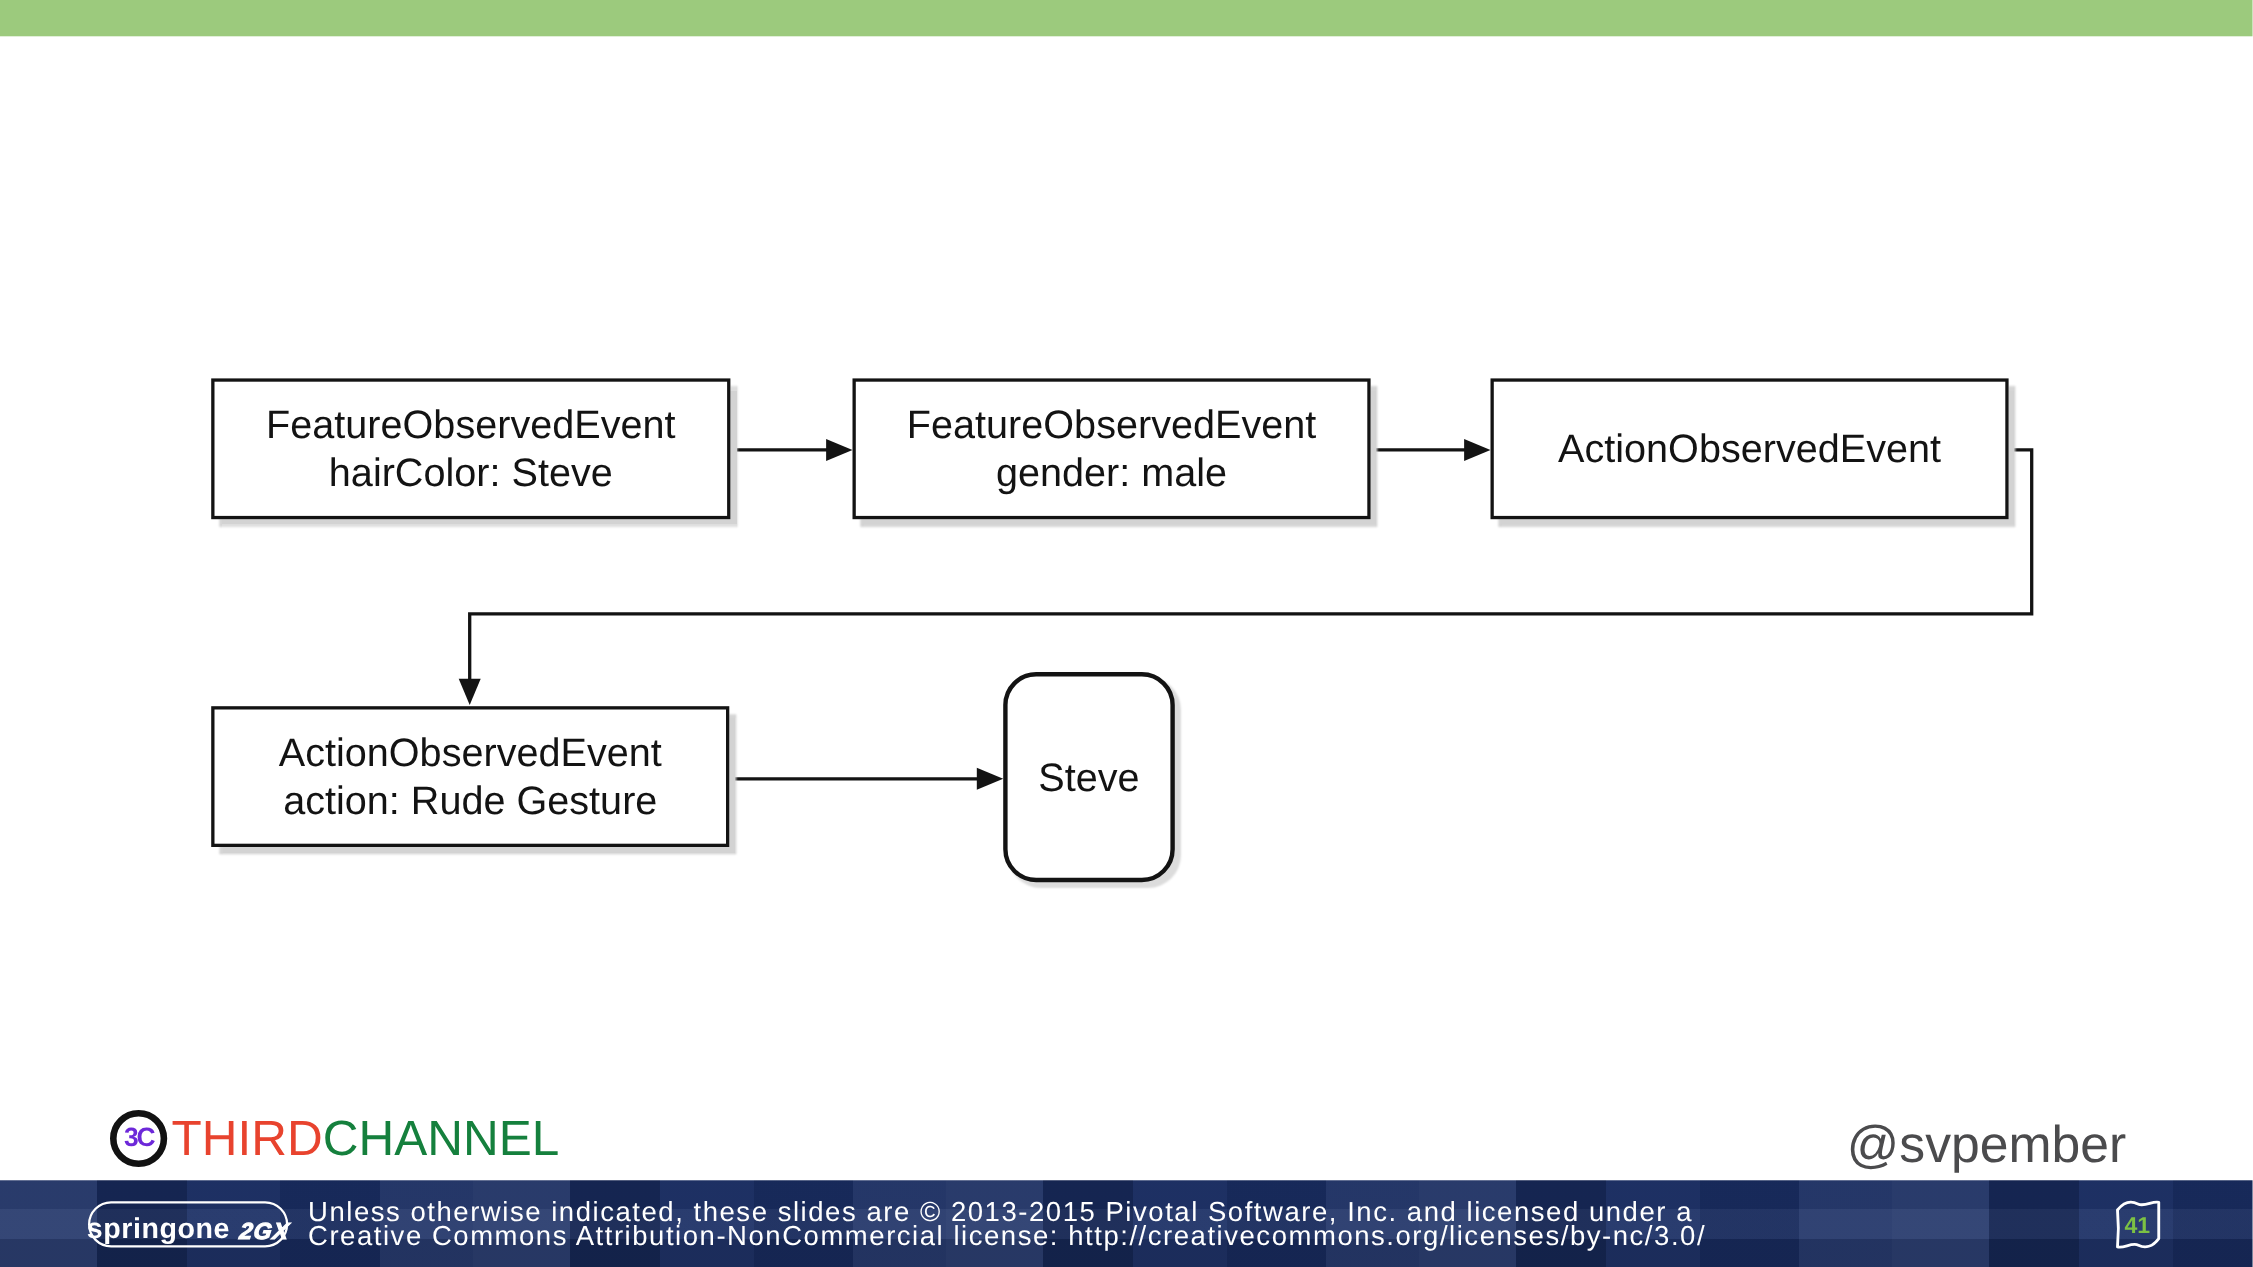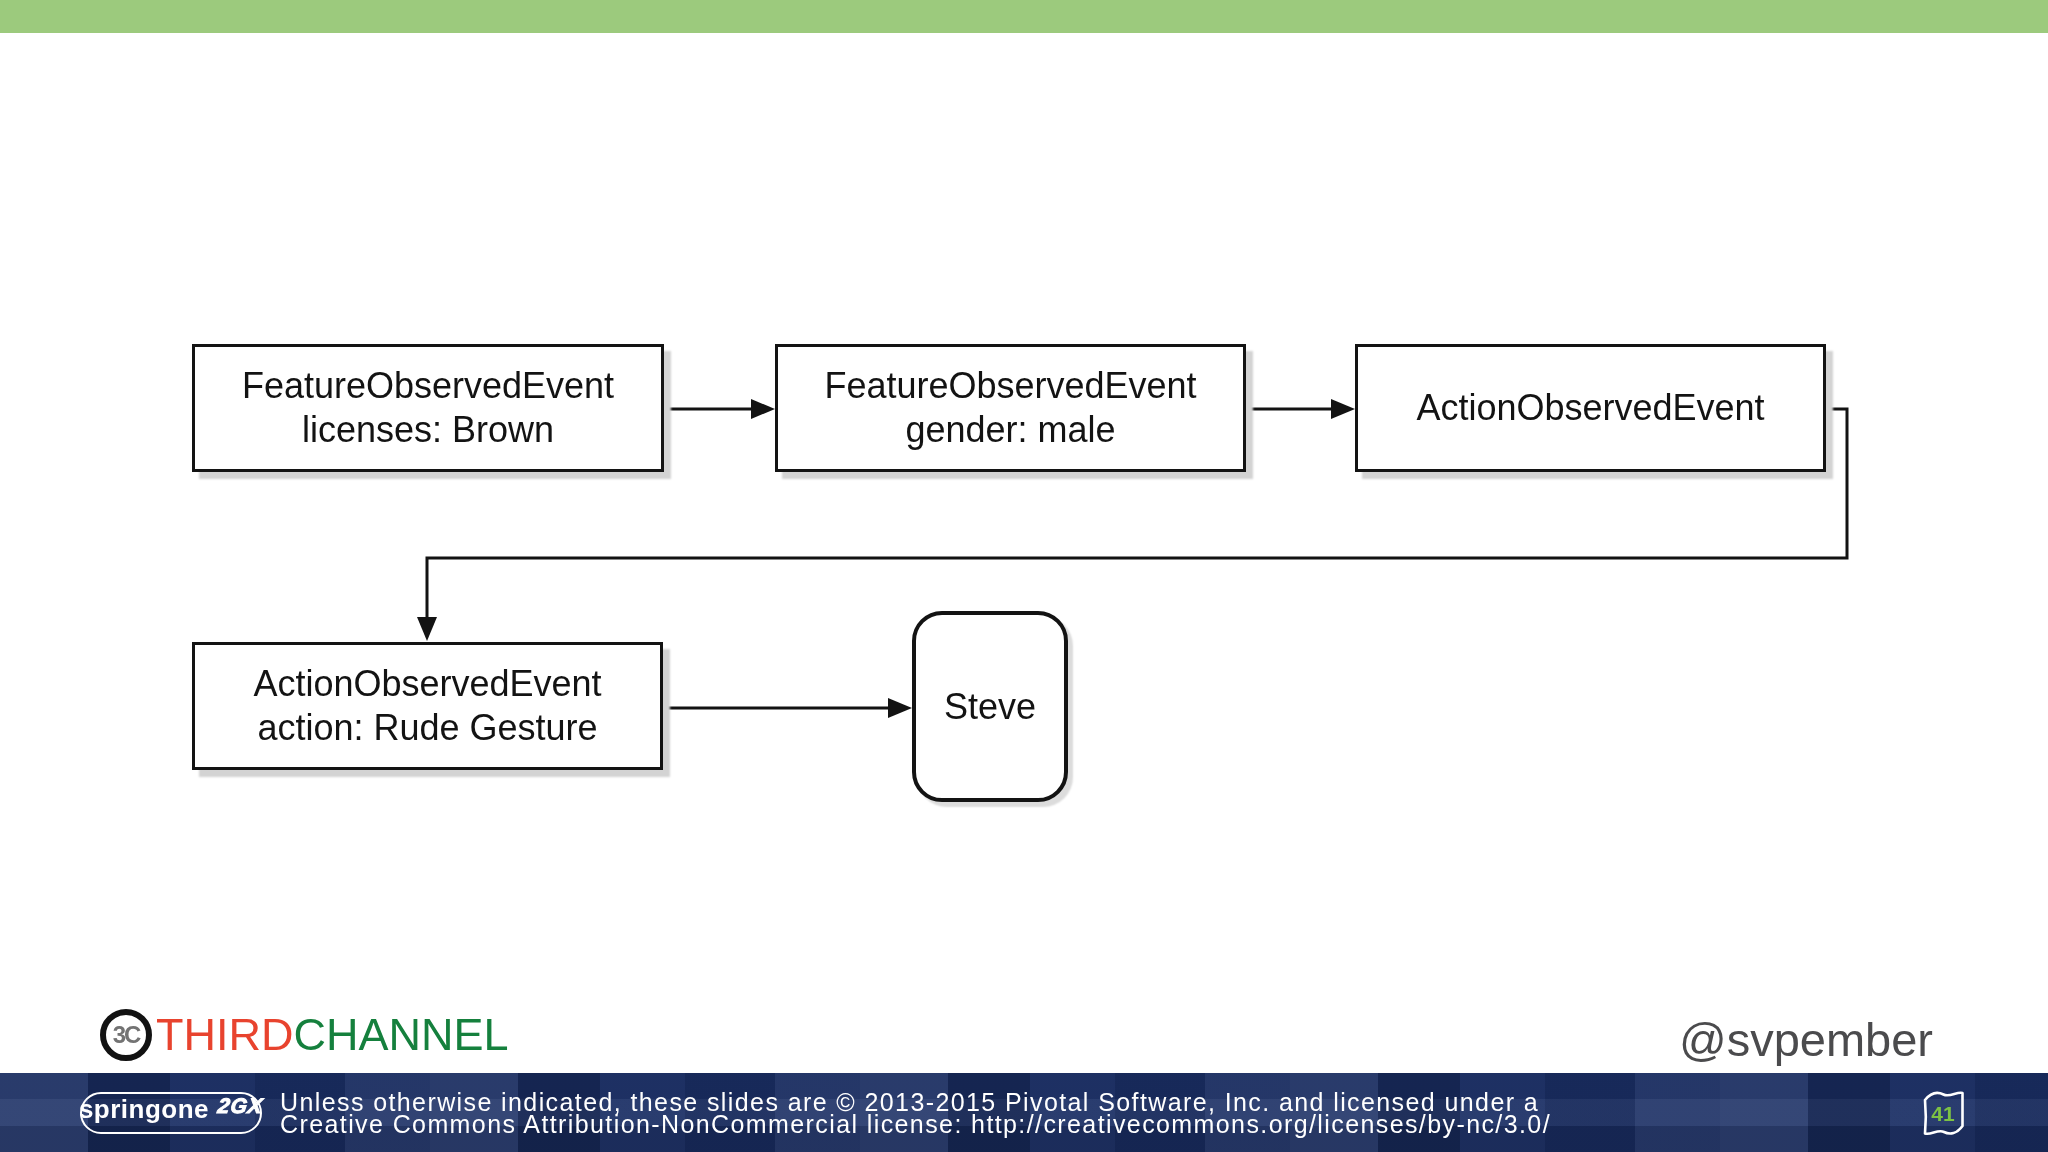--- a/index.html
+++ b/index.html
@@ -31,21 +31,21 @@
   #node-steve {
     left:912px; top:611px; width:156px; height:191px;
     border-width:4px; border-radius:30px; box-shadow:5px 5px 2px #dcdcdc;
   }
 
   
   .footer-brand { position:absolute; left:100px; top:1008px; height:54px; display:flex; align-items:center; }
   .cc-circle {
     width:40px; height:40px; border:6px solid #121212; border-radius:50%;
     display:flex; align-items:center; justify-content:center;
-    font-weight:bold; font-size:24px; letter-spacing:-2px; color:#737373;
+    font-weight:bold; font-size:24px; letter-spacing:-2px; color:#6d28d9;
     background:#ffffff;
   }
   .brand-text { margin-left:4px; font-size:45px; letter-spacing:0px; white-space:nowrap; }
   .brand-first  { color:#e8432e; }
   .brand-second { color:#15803d; }
 
   .handle {
     position:absolute; right:115px; top:1012px;
     font-size:47px; color:#4b4b4d; white-space:nowrap;
   }
@@ -63,21 +63,21 @@
         rgba(255,255,255,0.05) 345px 430px),
       repeating-linear-gradient(0deg,
         rgba(0,0,0,0.12) 0px 26px,
         rgba(255,255,255,0.05) 26px 53px,
         rgba(0,0,0,0.04) 53px 79px);
     display:flex; align-items:center;
   }
   .springone-pill {
     box-sizing:border-box; margin-left:80px; width:182px; height:42px;
     border:2.5px solid #ffffff; border-radius:22px;
-    display:flex; align-items:flex-start; justify-content:center; gap:9px;
+    display:flex; align-items:flex-end; justify-content:center; gap:9px;
     flex:0 0 auto;
   }
   .springone-word { color:#ffffff; font-size:26px; font-weight:bold; letter-spacing:0.5px; }
   .sgx-word {
     color:#ffffff; font-size:21px; font-weight:bold; font-style:italic;
     transform:skewX(-8deg); letter-spacing:1px;
     -webkit-text-stroke:1px #ffffff; 
   }
   .license { margin-left:18px; color:#ffffff; font-size:25px; line-height:22px; letter-spacing:1.4px; }
   .license-line { white-space:nowrap; }
@@ -103,21 +103,21 @@
 
     <path class="arrow-stroke" d="M1826,409 H1847 V558 H427 V618"></path>
     <polygon class="arrow-head" points="427,641 417,617 437,617"></polygon>
 
     <path class="arrow-stroke" d="M663,708 H890"></path>
     <polygon class="arrow-head" points="912,708 888,698 888,718"></polygon>
   </svg>
 
   <div class="node" id="node-1">
     <div class="node-line">FeatureObservedEvent</div>
-    <div class="node-line">licenses: Brown</div>
+    <div class="node-line">hairColor: Steve</div>
   </div>
 
   <div class="node" id="node-2">
     <div class="node-line">FeatureObservedEvent</div>
     <div class="node-line">gender: male</div>
   </div>
 
   <div class="node" id="node-3">
     <div class="node-line">ActionObservedEvent</div>
   </div>

